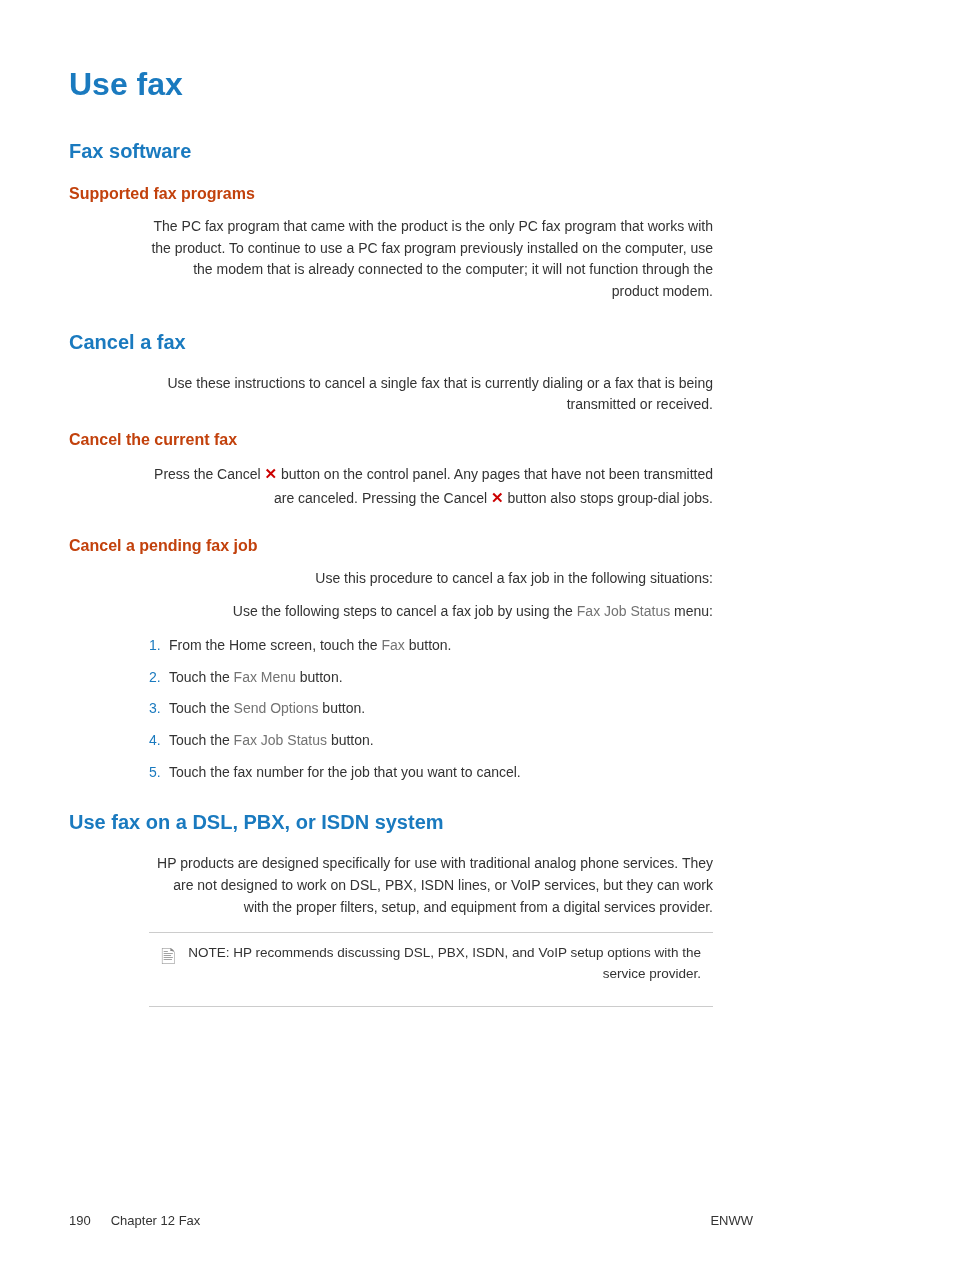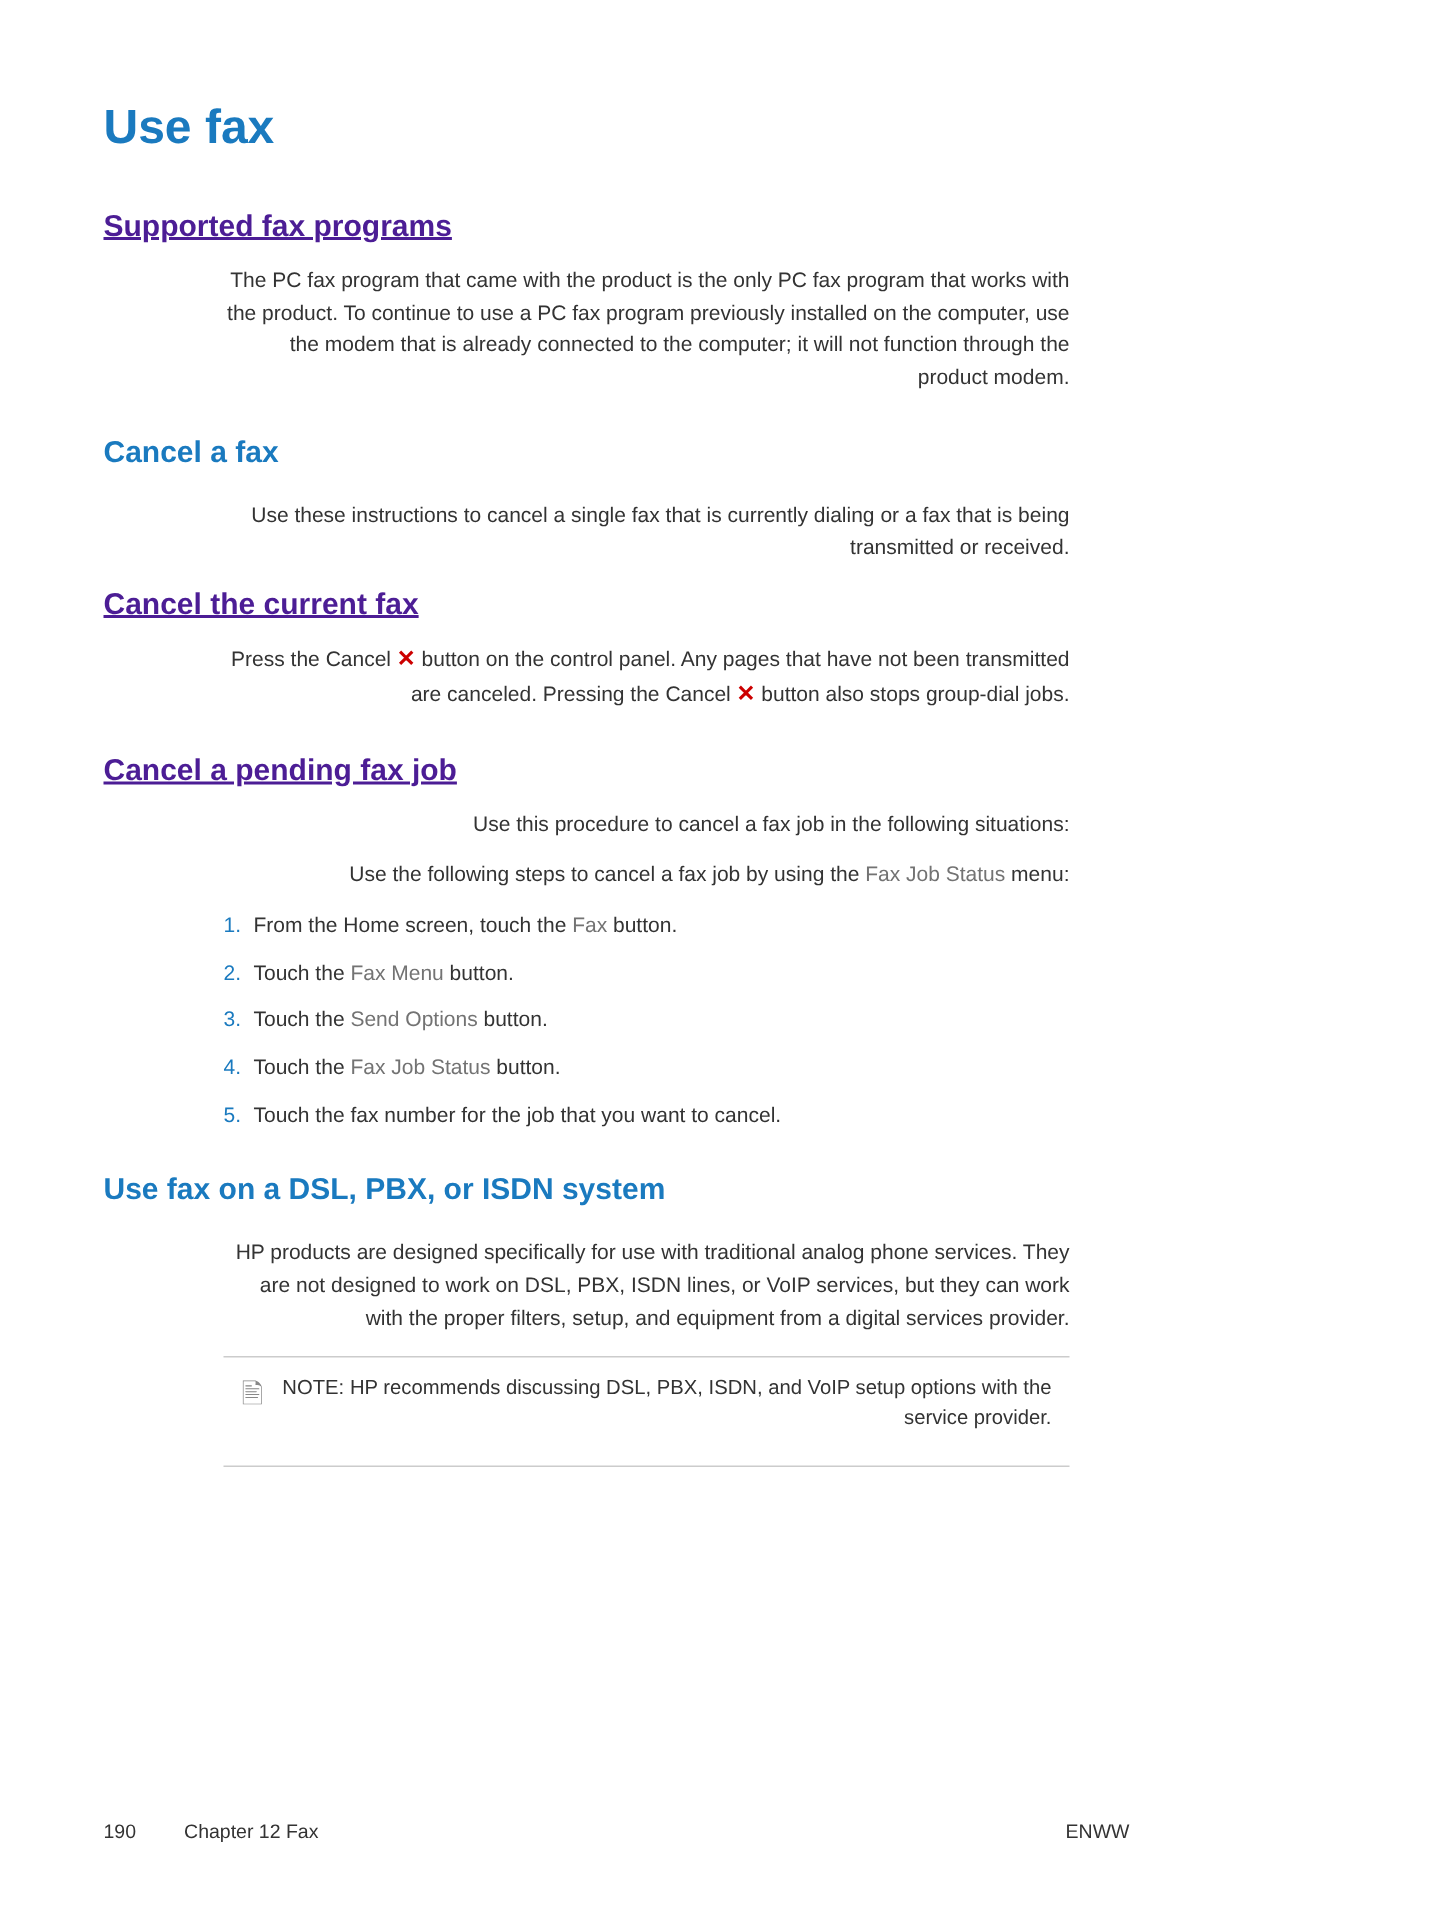--- a/index.html
+++ b/index.html
@@ -32,26 +32,25 @@
 
     h2.section-title {
       font-size: 20px;
       font-weight: bold;
       color: #1a7abf;
       margin-bottom: 16px;
       margin-top: 10px;
     }
 
     h3.subsection-title {
-      font-size: 20px;
-      font-weight: bold;
-      color: #4c1d95;
+      font-size: 16px;
+      font-weight: bold;
+      color: #c2410c;
       margin-bottom: 10px;
       margin-top: 4px;
-      text-decoration: underline;
     }
 
     .indented {
       padding-left: 80px;
       padding-right: 40px;
     }
 
     .section {
       margin-bottom: 24px;
     }
@@ -158,31 +157,32 @@
       left: 69px;
       right: 69px;
       display: flex;
       justify-content: space-between;
       font-size: 13px;
       color: #333333;
     }
 
     .footer-left {
       display: flex;
-      gap: 32px;
+      gap: 20px;
     }
   </style>
 </head>
 <body>
 
 <div class="page">
 
   <h1 class="page-title">Use fax</h1>
 
   <div class="section">
+    <h2 class="section-title">Fax software</h2>
 
     <div class="section">
       <h3 class="subsection-title">Supported fax programs</h3>
       <div class="indented">
         <p>The PC fax program that came with the product is the only PC fax program that works with the product. To continue to use a PC fax program previously installed on the computer, use the modem that is already connected to the computer; it will not function through the product modem.</p>
       </div>
     </div>
   </div>
 
   <div class="section">

